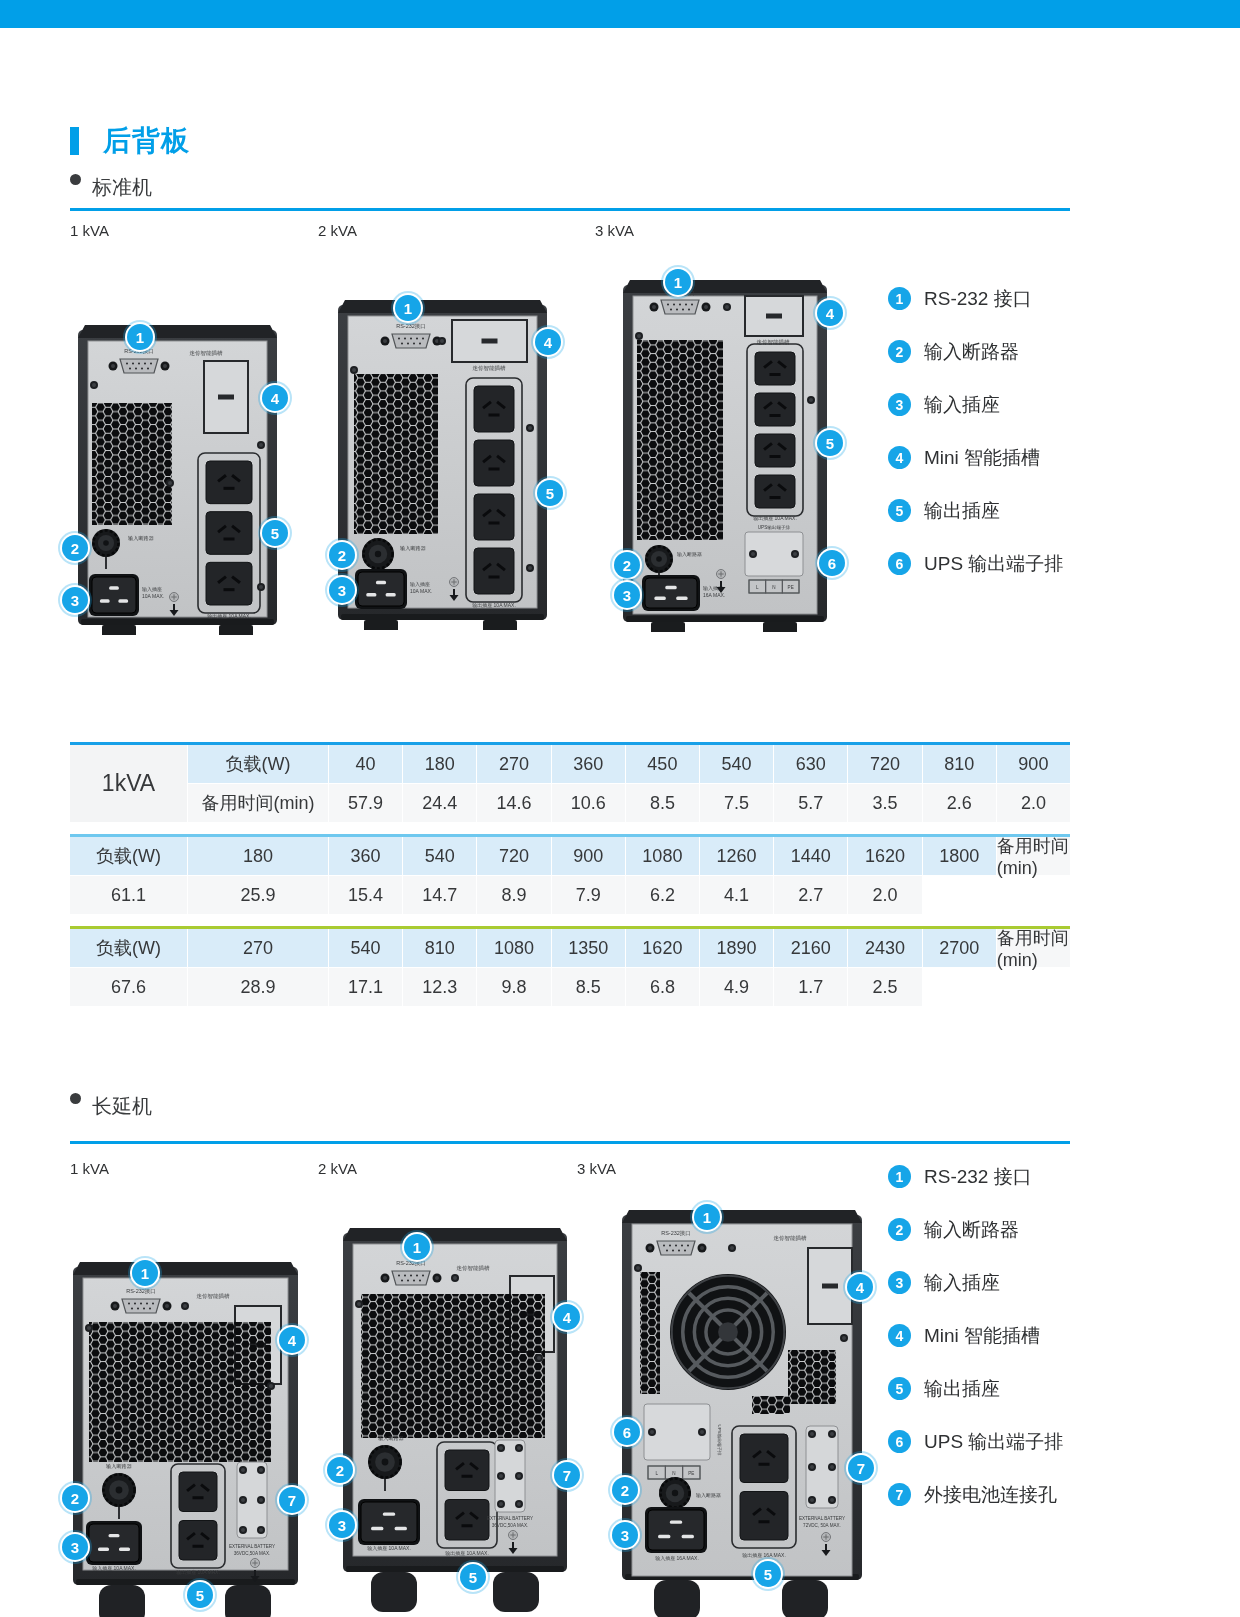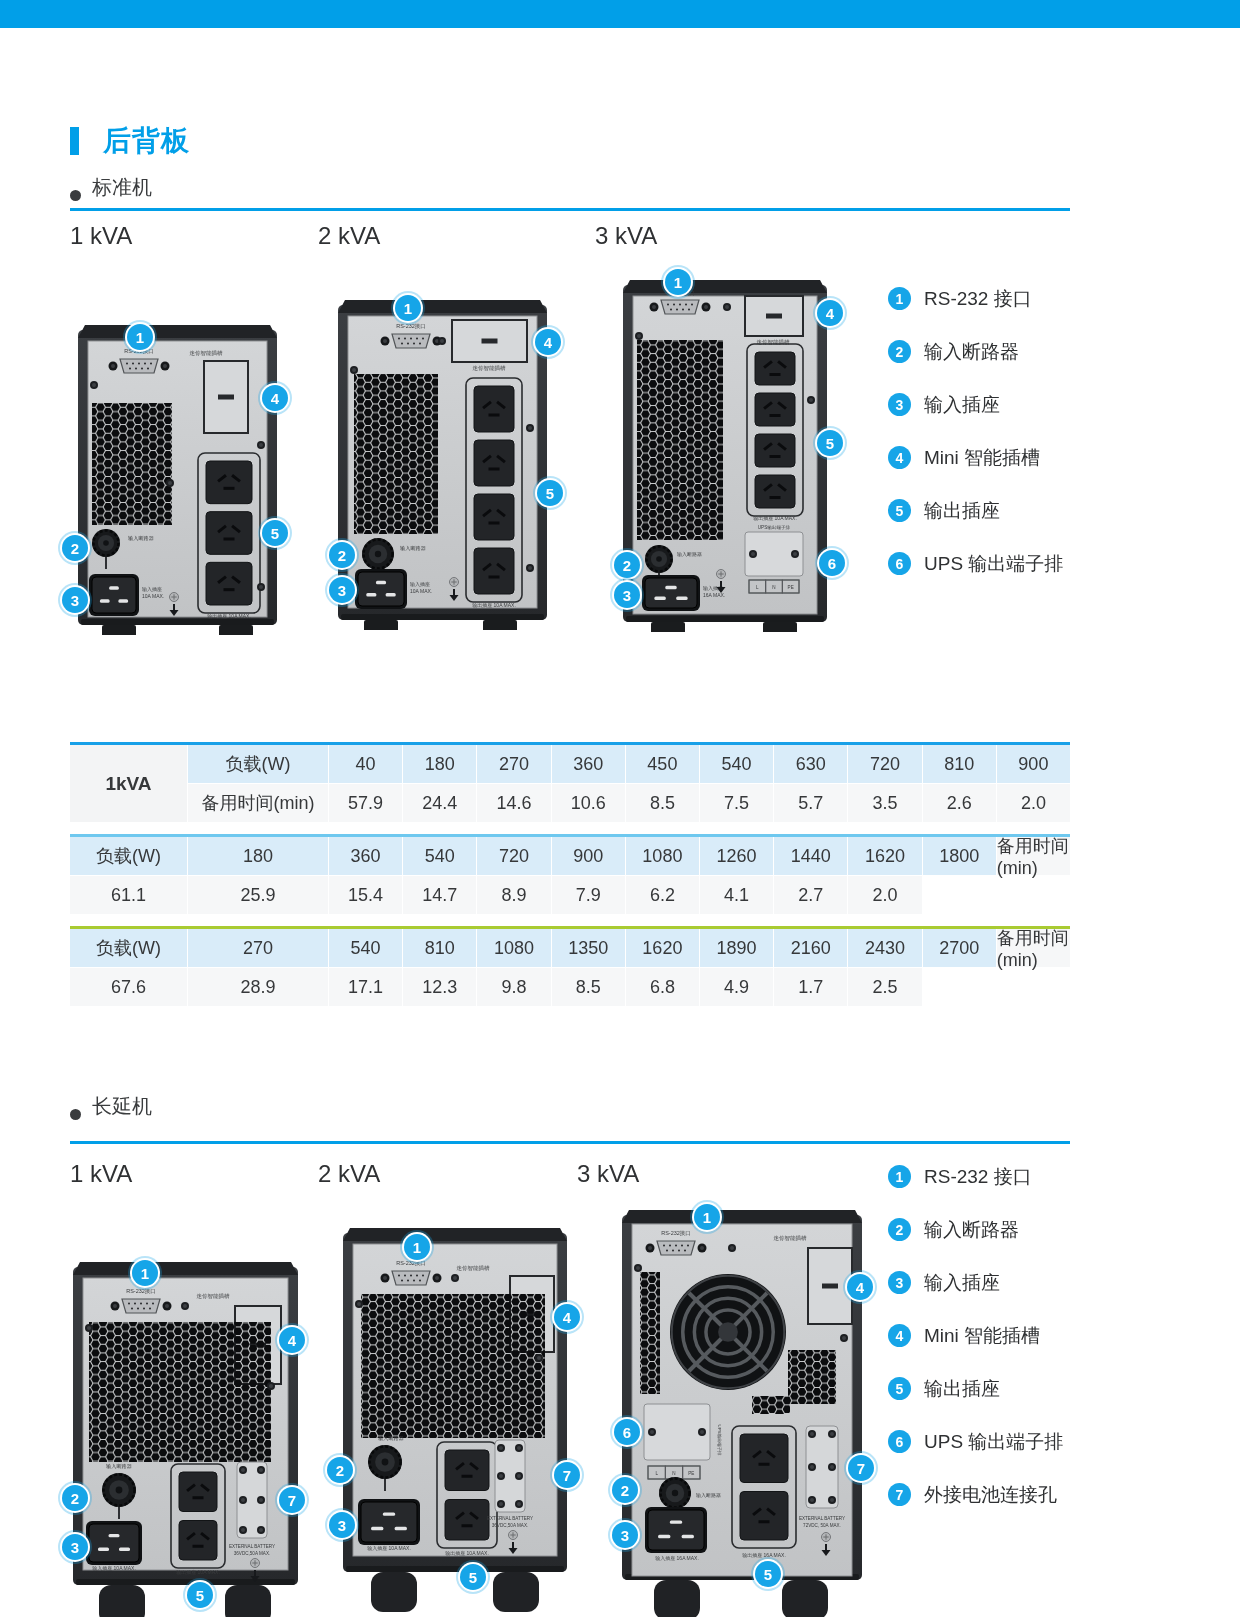--- a/index.html
+++ b/index.html
@@ -2,40 +2,40 @@
 <html><head>
 <meta charset="utf-8">
 <style>
   html,body{margin:0;padding:0;background:#fff;}
   .page{position:relative;width:1240px;height:1617px;background:#fff;overflow:hidden;
         font-family:"Liberation Sans",sans-serif;}
   .topbar{position:absolute;left:0;top:0;width:1240px;height:28px;background:#019FE8;}
   .title{position:absolute;left:70px;top:110px;display:flex;align-items:center;gap:12px;}
   .title .bar{width:9px;height:28px;background:#019FE8;}
   .title h1{margin:12px;font-size:28px;font-weight:bold;color:#019FE8;letter-spacing:1px;}
-  .subhead{position:absolute;left:70px;display:flex;align-items:flex-end;gap:11px;
+  .subhead{position:absolute;left:70px;display:flex;align-items:flex-start;gap:11px;
            font-size:20px;color:#3a3c3e;}
   .subhead .dot{width:11px;height:11px;border-radius:50%;background:#3a3c3e;flex:0 0 11px;}
   .rule{position:absolute;left:70px;width:1000px;height:3px;background:#019FE8;}
-  .model-label{position:absolute;font-size:24px;color:#2f3133;}
+  .model-label{position:absolute;font-size:15px;color:#2f3133;}
   .device{position:absolute;}
   .device svg{position:absolute;left:0;top:0;}
   .badge{position:absolute;width:26px;height:26px;border-radius:50%;background:#16A5E8;color:#fff;
          font-size:15px;font-weight:bold;display:flex;align-items:center;justify-content:center;
          box-shadow:0 0 0 2px #ffffff,0 0 0 4px rgba(22,165,232,.30);z-index:3;}
   .legend{position:absolute;left:888px;width:340px;}
   .legend-item{height:53px;display:flex;align-items:center;gap:13px;}
   .lnum{width:23px;height:23px;border-radius:50%;background:#16A5E8;color:#fff;font-weight:bold;
         font-size:14px;display:flex;align-items:center;justify-content:center;flex:0 0 23px;}
   .ltext{font-size:19px;color:#2f3133;}
   .rtable{position:absolute;left:70px;top:742px;width:1000px;}
   .tgroup{display:grid;grid-template-columns:117px 140px repeat(10,1fr);grid-auto-rows:38px;
           gap:1px;background:#fff;border-top:3px solid #18A0E8;margin-bottom:12px;}
   .tcell{display:flex;align-items:center;justify-content:center;font-size:18px;color:#36383a;}
-  .tmodel{grid-row:1/3;background:#F3F4F5;font-weight:bold;font-size:19px;}
+  .tmodel{grid-row:1/3;background:#F3F4F5;font-weight:normal;font-size:23px;}
   .blue{background:#D9ECF9;}
   .gray{background:#F6F7F8;}
   
   #std1{left:78px;top:325px;width:199px;height:310px;}
   #std2{left:338px;top:300px;width:209px;height:330px;}
   #std3{left:623px;top:280px;width:204px;height:352px;}
   #long1{left:73px;top:1262px;width:225px;height:360px;}
   #long2{left:343px;top:1228px;width:224px;height:392px;}
   #long3{left:622px;top:1210px;width:240px;height:410px;}
   #sub1{top:174px;} #rule1{top:208px;}

